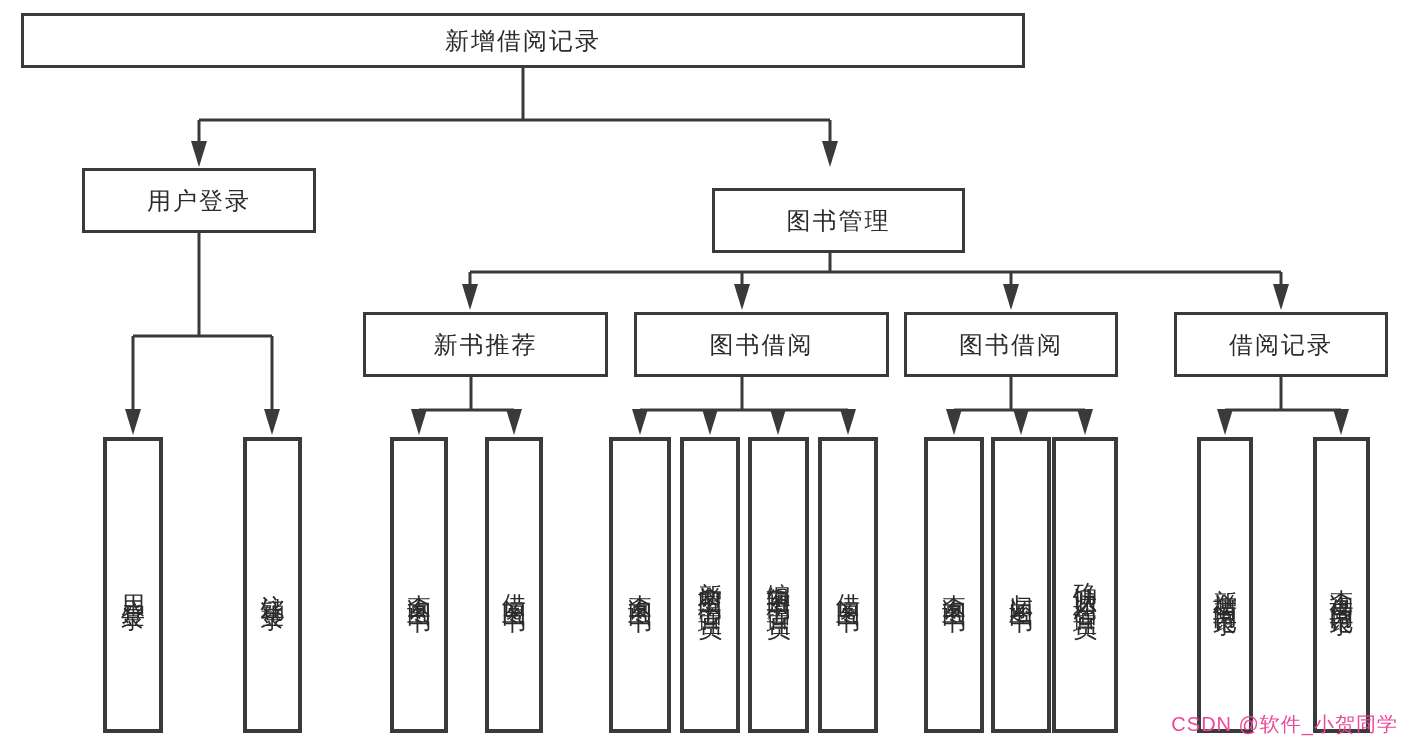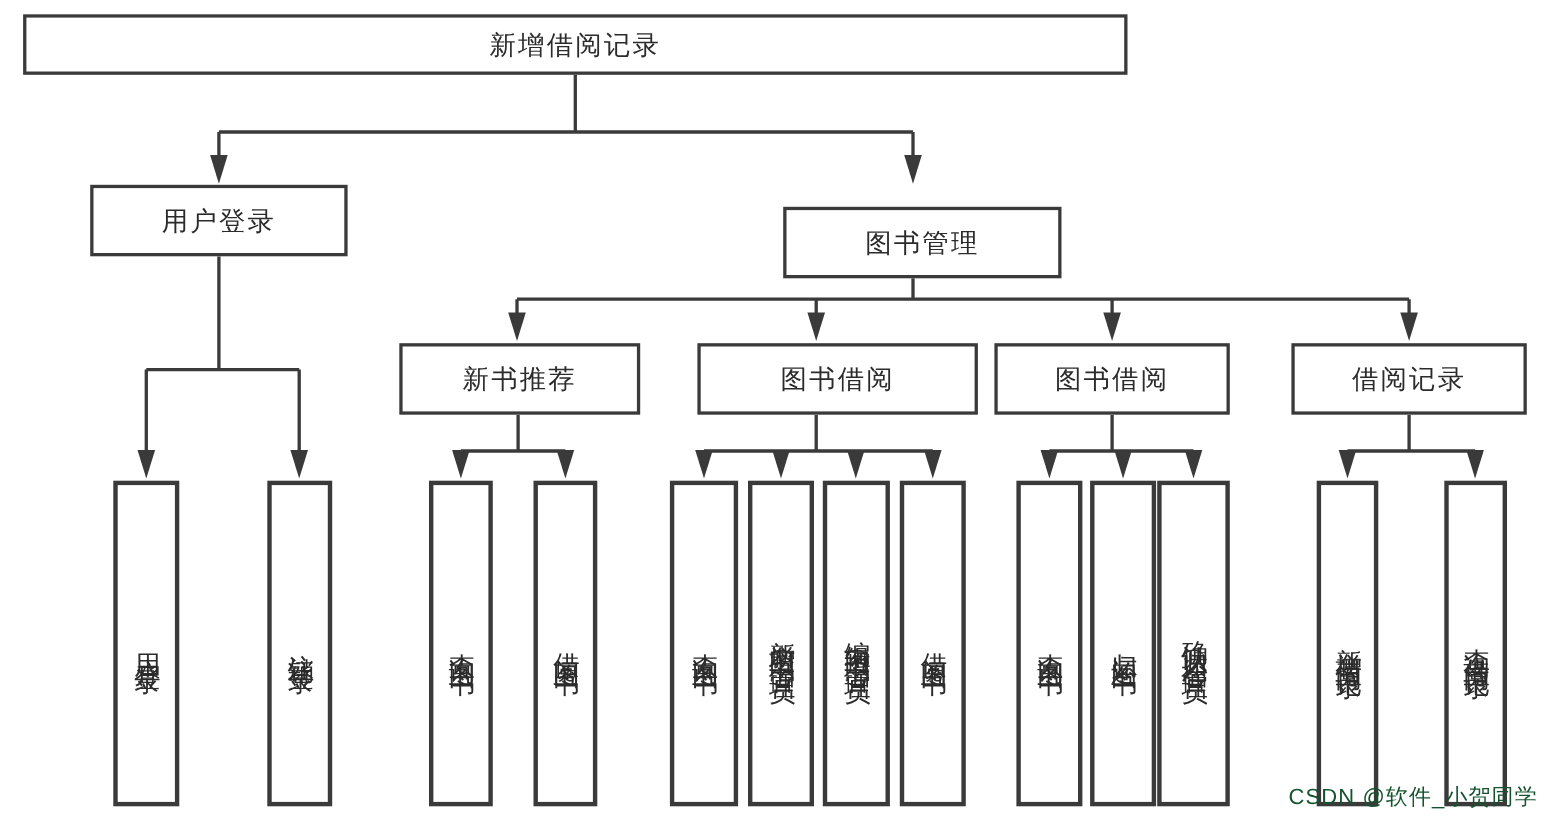--- a/index.html
+++ b/index.html
@@ -56,21 +56,21 @@
     letter-spacing: 5px;
     line-height: 1;
     white-space: nowrap;
   }
   .watermark {
     position: absolute;
     right: 7px;
     bottom: 9px;
     font-size: 20px;
     letter-spacing: 1px;
-    color: #14532d;
+    color: #ec4899;
     z-index: 5;
     pointer-events: none;
   }
   svg path {
     stroke: #3a3a3a;
     stroke-width: 3;
     fill: none;
   }
   svg polygon {
     fill: #3a3a3a;
@@ -136,21 +136,21 @@
     <span>新增借阅记录</span>
   </div>
 
   <div class="node hnode" style="left:82px; top:168px; width:234px;">
     <span>用户登录</span>
   </div>
   <div class="node hnode" style="left:712px; top:168px; width:253px;margin-top:20px;">
     <span>图书管理</span>
   </div>
 
-  <div class="node hnode" style="left:363px; top:312px; width:219px;">
+  <div class="node hnode" style="left:363px; top:312px; width:245px;">
     <span>新书推荐</span>
   </div>
   <div class="node hnode" style="left:634px; top:312px; width:255px;">
     <span>图书借阅</span>
   </div>
   <div class="node hnode" style="left:904px; top:312px; width:214px;">
     <span>图书借阅</span>
   </div>
   <div class="node hnode" style="left:1174px; top:312px; width:214px;">
     <span>借阅记录</span>

